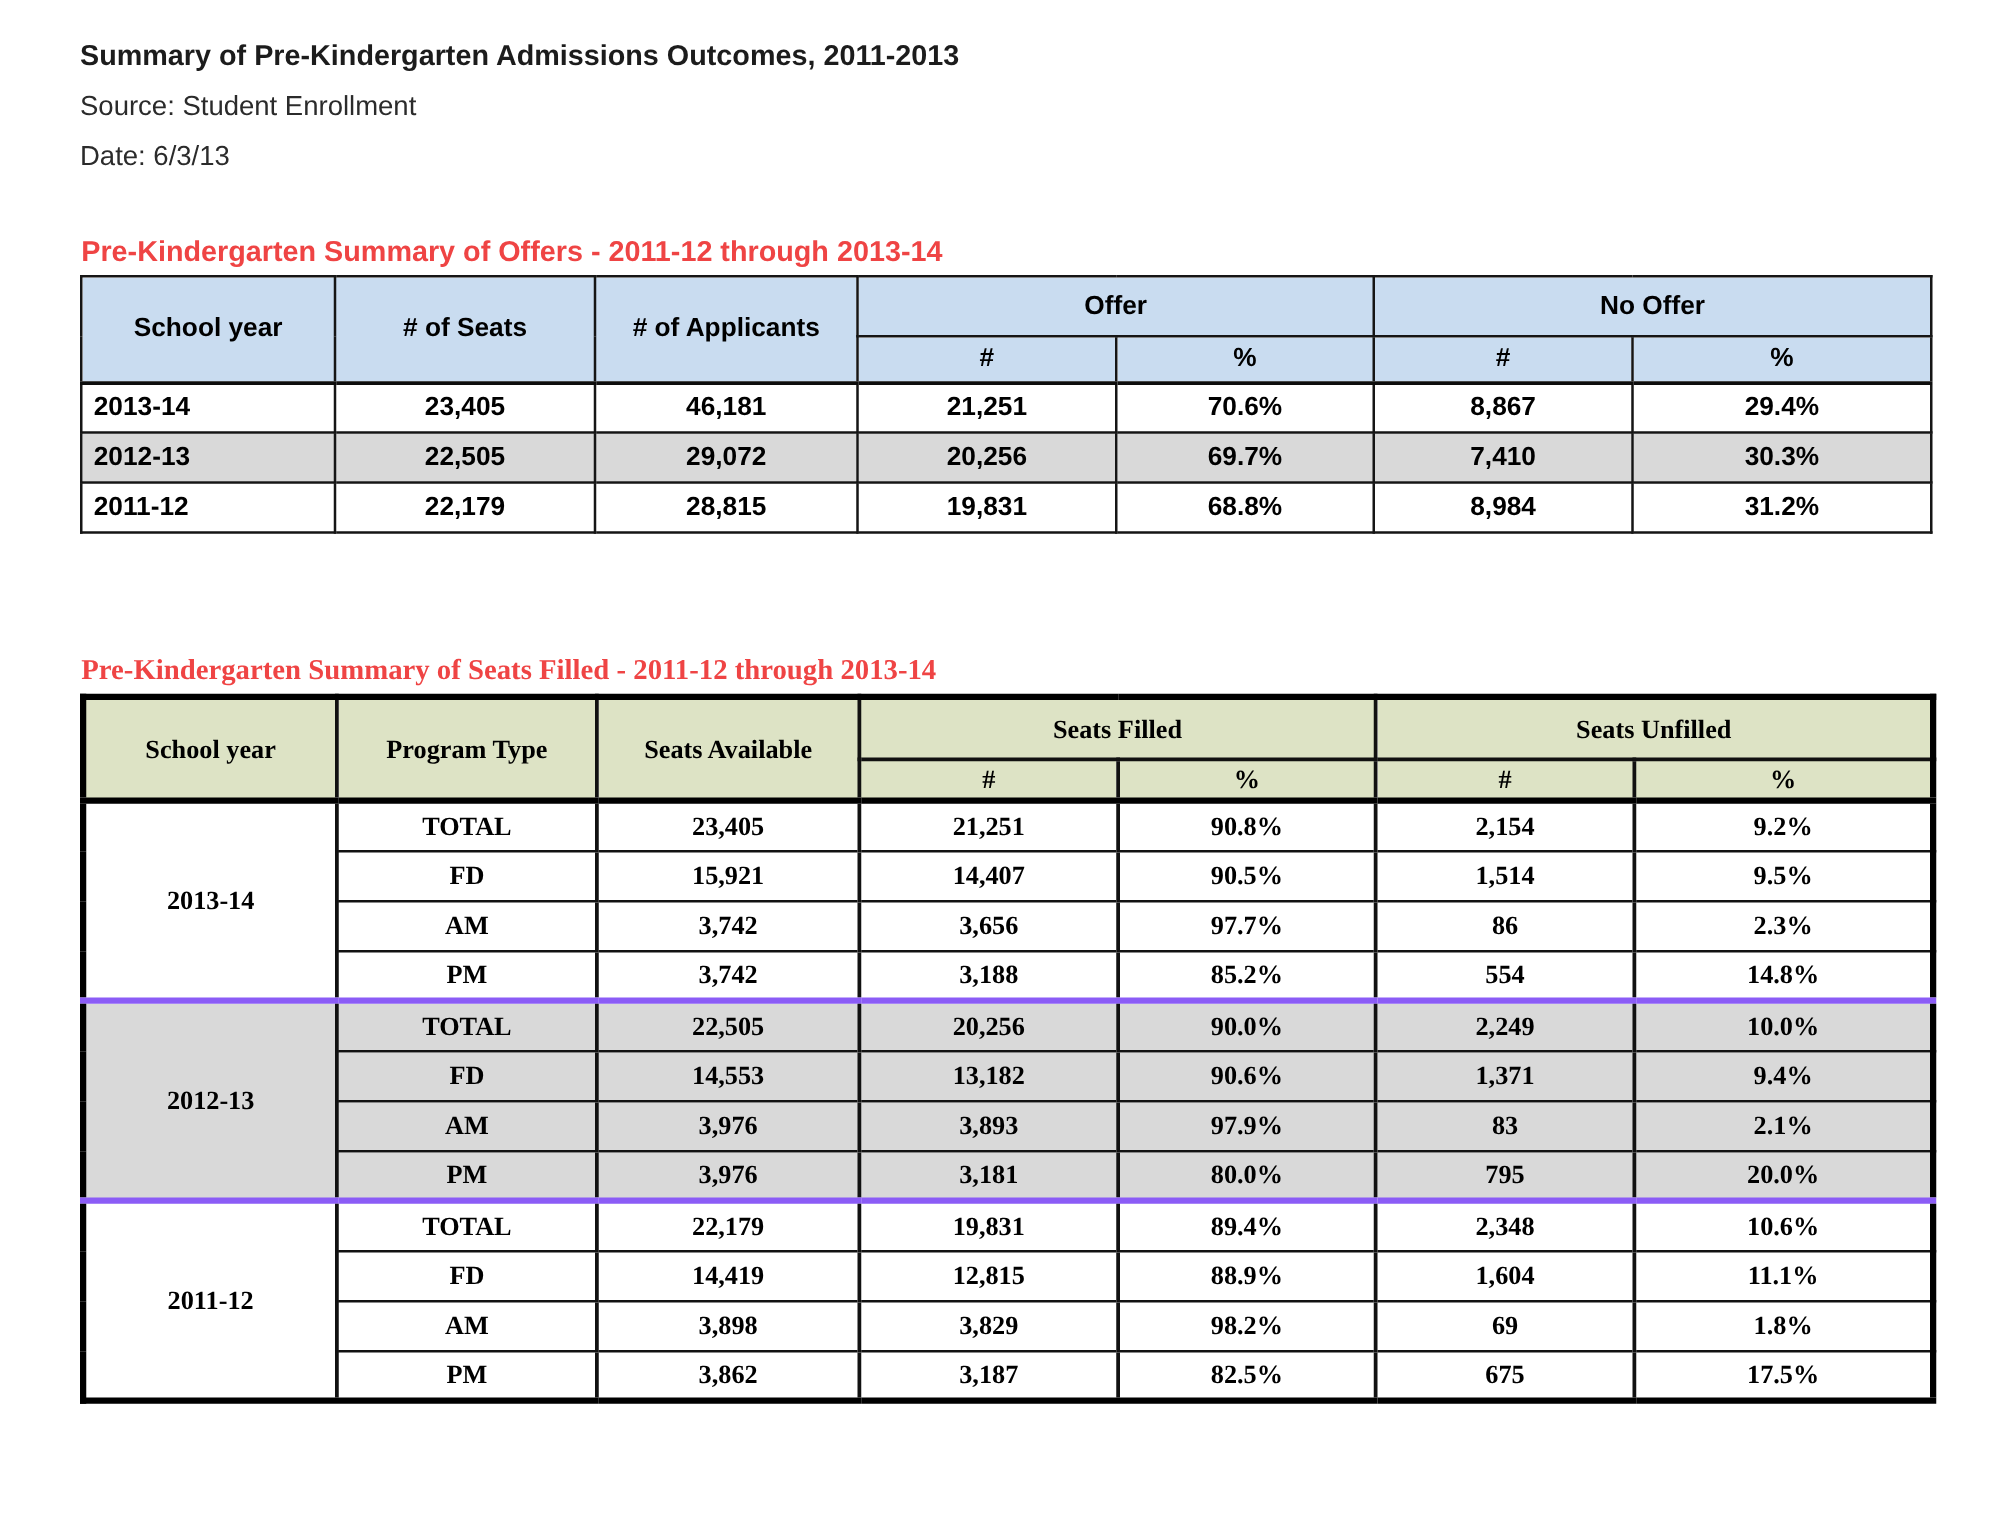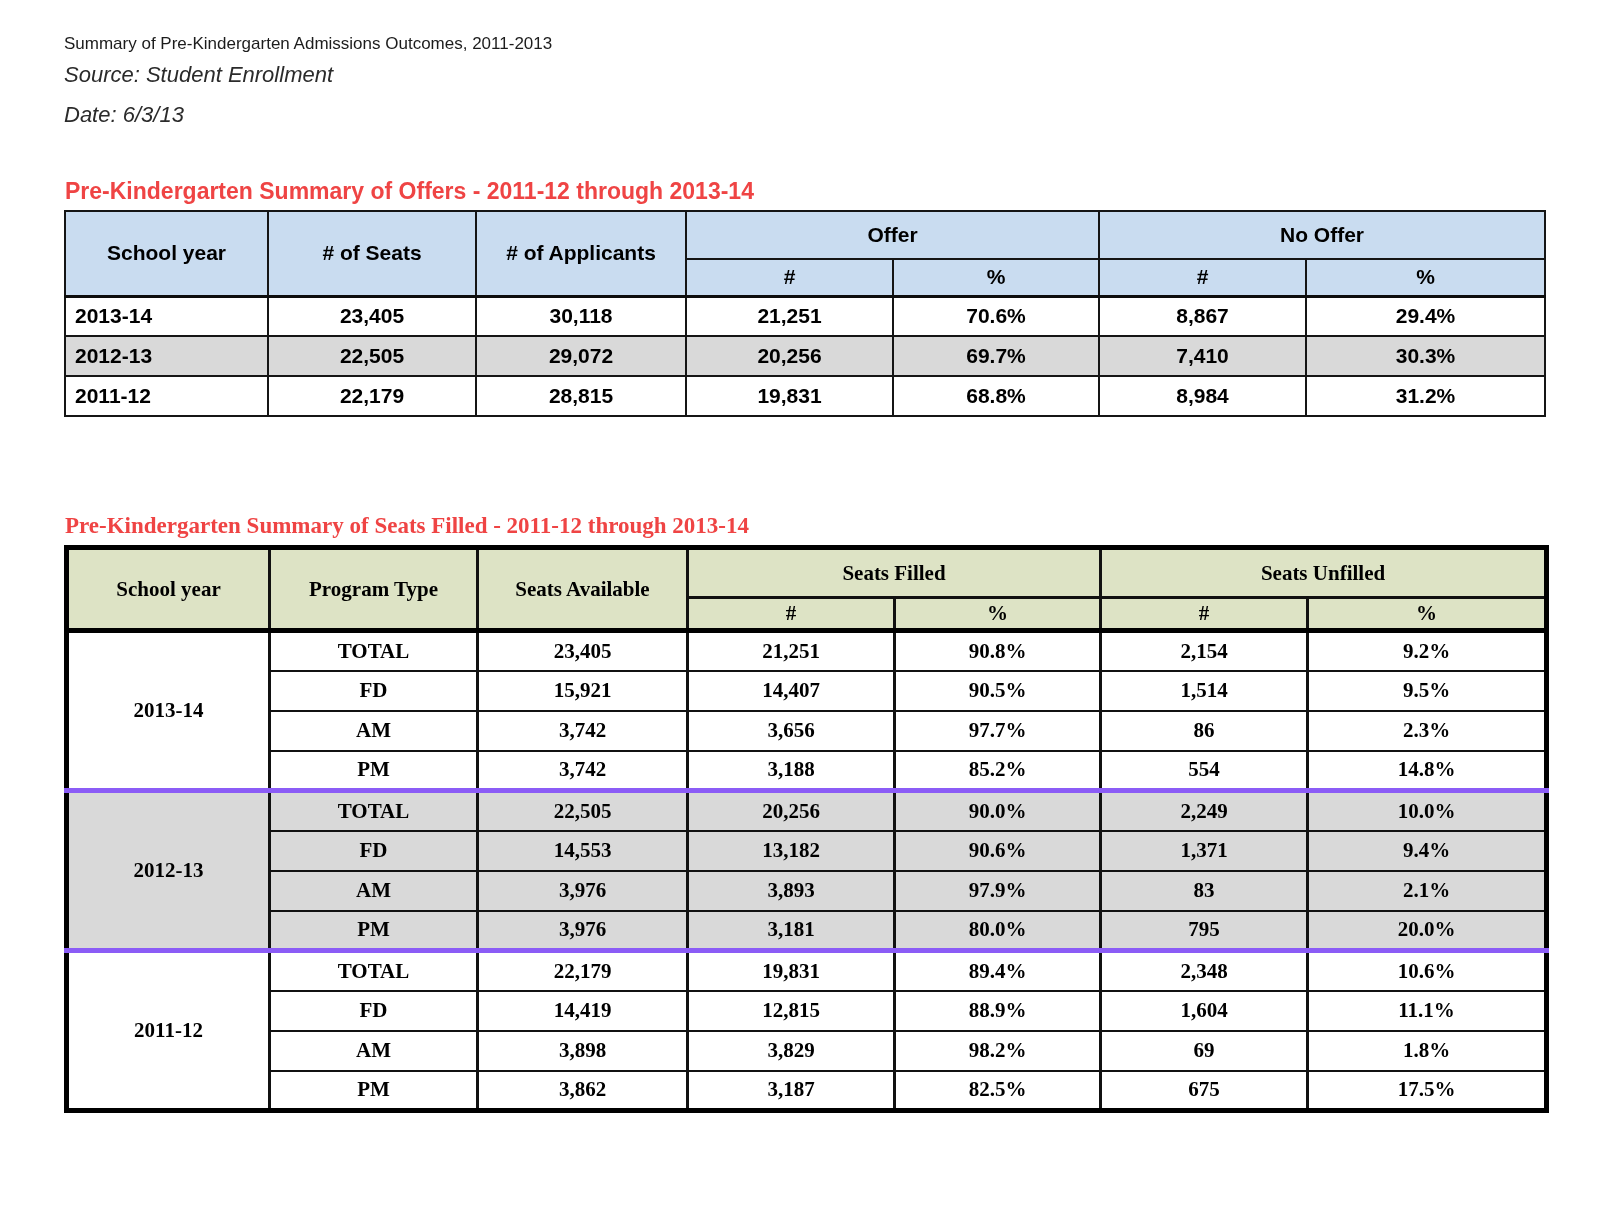--- a/index.html
+++ b/index.html
@@ -7,26 +7,26 @@
     margin: 0; padding: 0;
     background: #ffffff;
     width: 1600px; height: 1212px;
     font-family: "Liberation Sans", sans-serif;
     color: #1a1a1a;
     overflow: hidden;
   }
   .page { padding: 30px 56px 0 64px; }
 
   .doc-title {
-    font-size: 17px; font-weight: normal; line-height: 28px;
-    margin: 0 0 4px 0; color: #1c1c1c;
+    font-size: 23px; font-weight: bold; line-height: 28px;
+    margin: 0 0 14px 0; color: #1c1c1c;
   }
   .meta-line {
     font-size: 22px; font-weight: 500; line-height: 26px;
-    margin: 0 0 14px 0; color: #2b2b2b; font-style: italic;
+    margin: 0 0 14px 0; color: #2b2b2b;
   }
 
   .table-section { margin-top: 0; }
   .section-offers { margin-top: 50px; }
   .section-seats  { margin-top: 96px; font-family: Liberation Serif, serif; }
 
   .table-title {
     font-size: 23px; font-weight: bold; line-height: 26px;
     margin: 0 0 6px 1px; color: #ef4444;
   }
@@ -108,21 +108,21 @@
           <th class="hdr-boundary">#</th>
           <th class="hdr-boundary">%</th>
           <th class="hdr-boundary">#</th>
           <th class="hdr-boundary">%</th>
         </tr>
       </thead>
       <tbody>
         <tr>
           <td class="year">2013-14</td>
           <td>23,405</td>
-          <td>30,118</td>
+          <td>46,181</td>
           <td>21,251</td>
           <td>70.6%</td>
           <td>8,867</td>
           <td>29.4%</td>
         </tr>
         <tr class="shaded">
           <td class="year">2012-13</td>
           <td>22,505</td>
           <td>29,072</td>
           <td>20,256</td>

